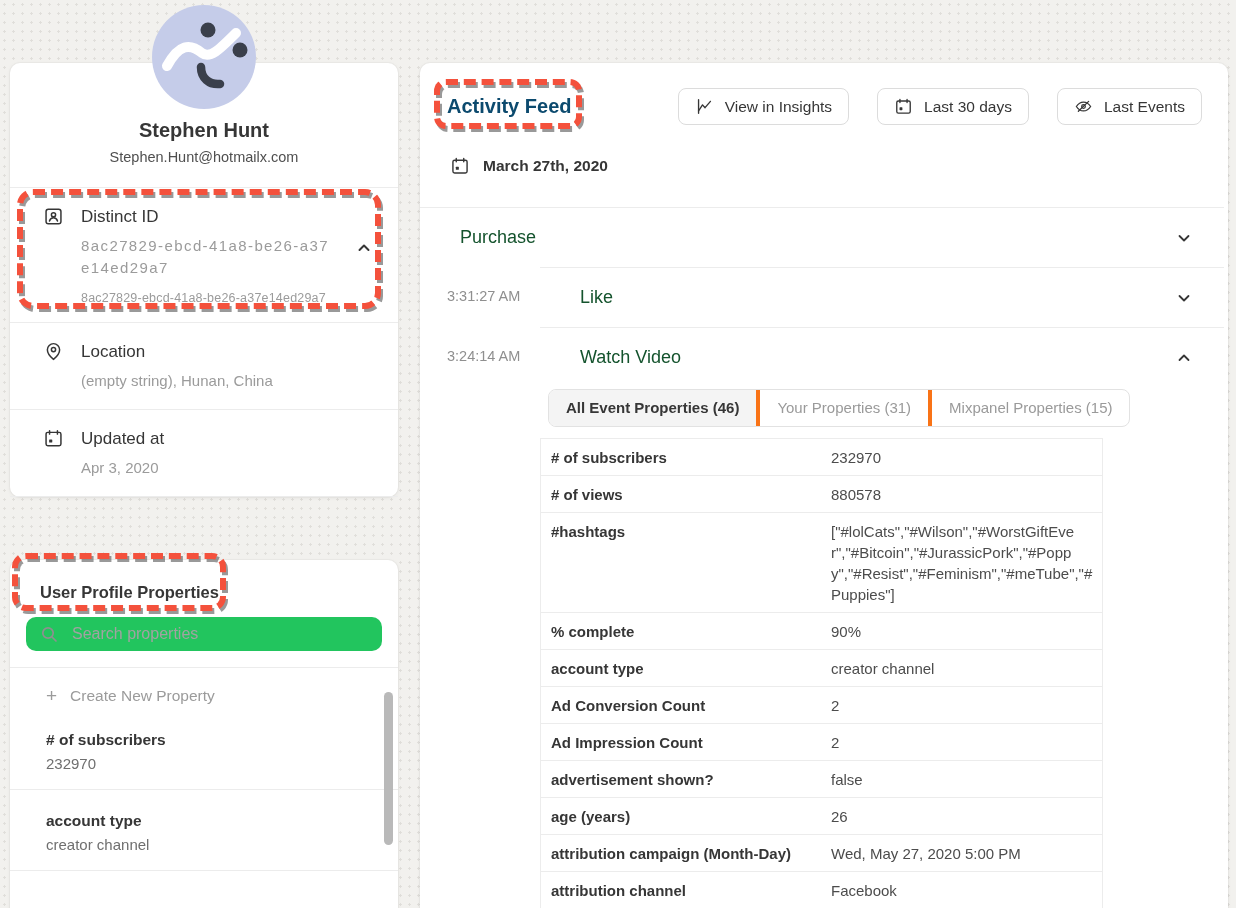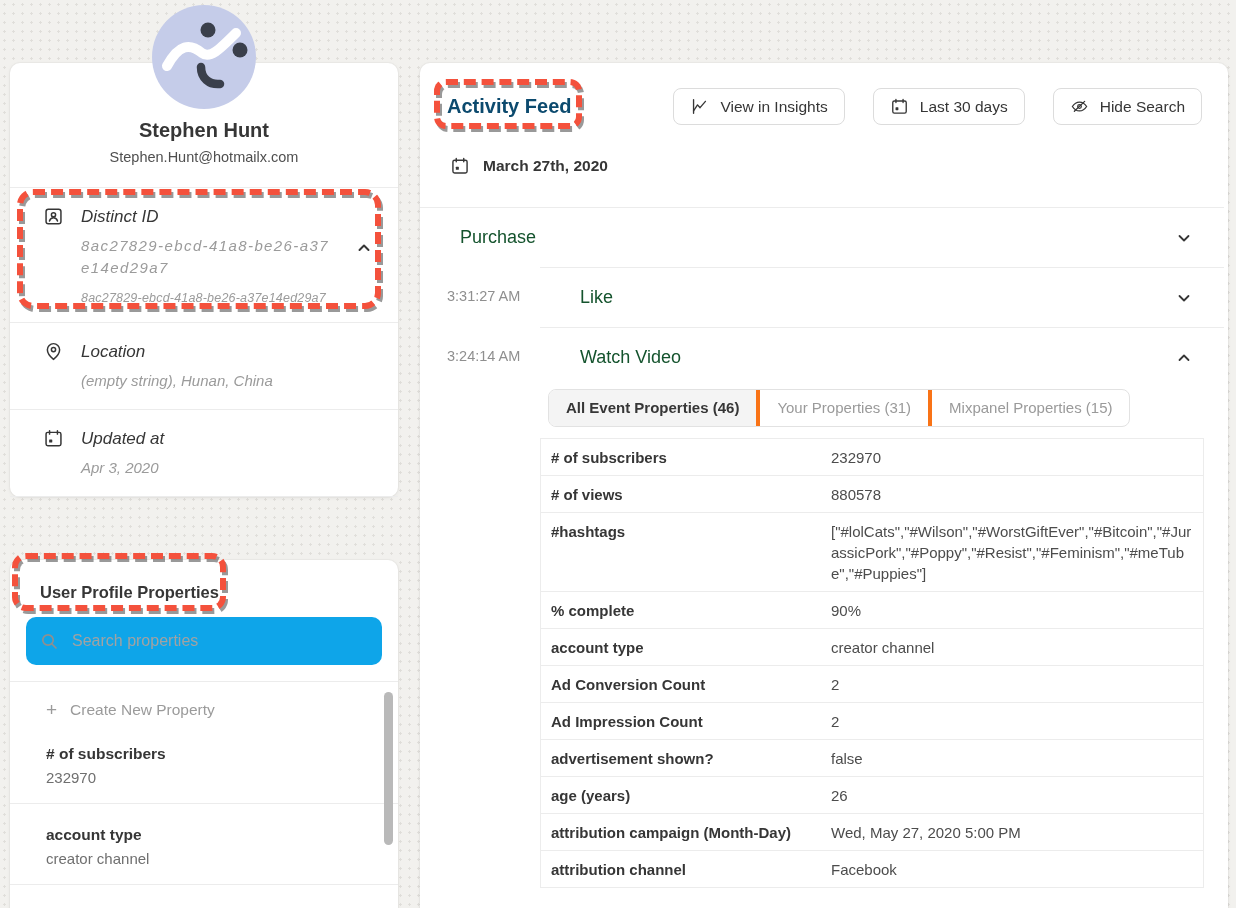--- a/index.html
+++ b/index.html
@@ -15,33 +15,33 @@
     position:absolute;background:#fff;border-radius:10px;
     box-shadow:0 1px 4px rgba(0,0,0,.06), 0 0 0 1px rgba(0,0,0,.025);
   }
   
   #profile-card{left:10px;top:63px;width:388px;}
   #avatar{position:absolute;left:152px;top:5px;width:104px;height:104px;z-index:5;}
   .profile-head{padding:56px 32px 22px;text-align:center;}
   .profile-name{font-size:20px;font-weight:bold;color:#363636;}
   .profile-email{font-size:14.5px;color:#4f4f4f;margin-top:7px;}
   .divider{border-top:1px solid #ececec;}
-  .side-section{display:flex;padding:17px 24px 17px 33px;position:relative;font-style:italic;}
+  .side-section{display:flex;padding:17px 24px 17px 33px;position:relative;}
   .side-icon{width:21px;height:21px;flex:0 0 21px;margin-right:17px;margin-top:1px;}
   .side-label{font-size:17px;color:#363636;line-height:23px;}
   .side-value{font-size:15px;color:#9b9b9b;margin-top:7px;line-height:22px;}
   .id-value{letter-spacing:1.4px;width:252px;word-break:break-all;}
   .id-sub{font-size:12.5px;color:#9b9b9b;margin-top:12px;letter-spacing:.2px;}
   .chev-btn{position:absolute;right:26px;top:52px;width:16px;height:16px;cursor:pointer;}
   .delete-row{padding:17px 24px 21px 35px;font-size:15.5px;color:#9b9b9b;cursor:pointer;}
   
   #props-card{left:10px;top:560px;width:388px;height:366px;overflow:hidden;}
   .props-title{font-size:16.5px;font-weight:bold;color:#363636;padding:23px 0 15px 30px;}
   .search-box{
-    margin:0 16px;height:48px;background:#0ea5e9;border-radius:10px;
+    margin:0 16px;height:34px;background:#22c55e;border-radius:10px;
     display:flex;align-items:center;padding:0 14px;box-sizing:border-box;
   }
   .search-box svg{width:18px;height:18px;flex:0 0 18px;margin-right:12px;}
   .search-box input{
     border:none;background:transparent;outline:none;flex:1;
     font-family:"Liberation Sans", sans-serif;font-size:16px;color:#4c4c4c;
   }
   .search-box input::placeholder{color:#a2a2a2;}
   .props-list{border-top:1px solid #ececec;margin-top:16px;position:relative;}
   .create-new{display:flex;align-items:center;padding:19px 0 4px 36px;color:#9b9b9b;font-size:15.5px;cursor:pointer;}
@@ -66,21 +66,21 @@
   .date-row svg{width:20px;height:20px;}
   .date-text{font-size:15.5px;font-weight:bold;color:#363636;}
   .events{margin-top:31px;}
   .event-row{display:flex;}
   .event-time{width:93px;margin-left:27px;flex:0 0 93px;font-size:14.5px;color:#8f8f8f;padding-top:21px;}
   .event-body{flex:1;border-top:1px solid #ececec;margin-right:4px;}
   .event-head{display:flex;justify-content:space-between;align-items:center;padding:19px 32px 19px 0;cursor:pointer;}
   .event-name{font-size:18px;color:#14532d;margin-left:40px;}
   .chev{width:16px;height:16px;cursor:pointer;}
   
-  .event-detail{width:664px;margin:2px 0 22px 0;}
+  .event-detail{width:563px;margin:2px 0 22px 0;}
   .tabbar{display:inline-flex;border:1px solid #e2e2e2;border-radius:8px;overflow:hidden;margin-left:8px;background:#fff;}
   .tab{padding:0 17px;line-height:36px;font-size:15px;color:#9a9a9a;cursor:pointer;white-space:nowrap;}
   .tab + .tab{border-left:4px solid #f97316;}
   .tab.active{background:#f4f4f4;color:#363636;font-weight:bold;}
   .ptable{margin-top:11px;border-left:1px solid #ececec;border-right:1px solid #ececec;}
   .trow{display:flex;border-top:1px solid #ececec;}
   .trow:last-child{border-bottom:1px solid #ececec;}
   .tlabel{width:290px;flex:0 0 290px;box-sizing:border-box;padding:8px 12px 7px 10px;font-size:15px;font-weight:bold;color:#363636;line-height:21px;}
   .tvalue{flex:1;padding:8px 8px 7px 0;font-size:15px;color:#4c4c4c;line-height:21px;word-break:break-all;}
   
@@ -210,21 +210,21 @@
           <rect x="7" y="13" width="3.6" height="3.6" rx="0.6" fill="#363636" stroke="none"></rect>
         </svg>
         <span>Last 30 days</span>
       </button>
       <button class="btn">
         <svg viewBox="0 0 24 24" fill="none" stroke="#363636" stroke-width="1.6" stroke-linecap="round">
           <path d="M3 12s3.6-5.6 9-5.6S21 12 21 12s-3.6 5.6-9 5.6S3 12 3 12z"></path>
           <circle cx="12" cy="12" r="2.3"></circle>
           <path d="M5.5 18 18.5 5.5"></path>
         </svg>
-        <span>Hide Search</span>
+        <span>Last Events</span>
       </button>
     </div>
   </div>
 
   <div class="date-row">
     <svg viewBox="0 0 24 24" fill="none" stroke="#363636" stroke-width="1.7">
       <rect x="3.5" y="5" width="17" height="15.4" rx="2"></rect>
       <path d="M7.5 3v4M16.5 3v4" stroke-linecap="round"></path>
       <rect x="7" y="13" width="3.6" height="3.6" rx="0.6" fill="#363636" stroke="none"></rect>
     </svg>

